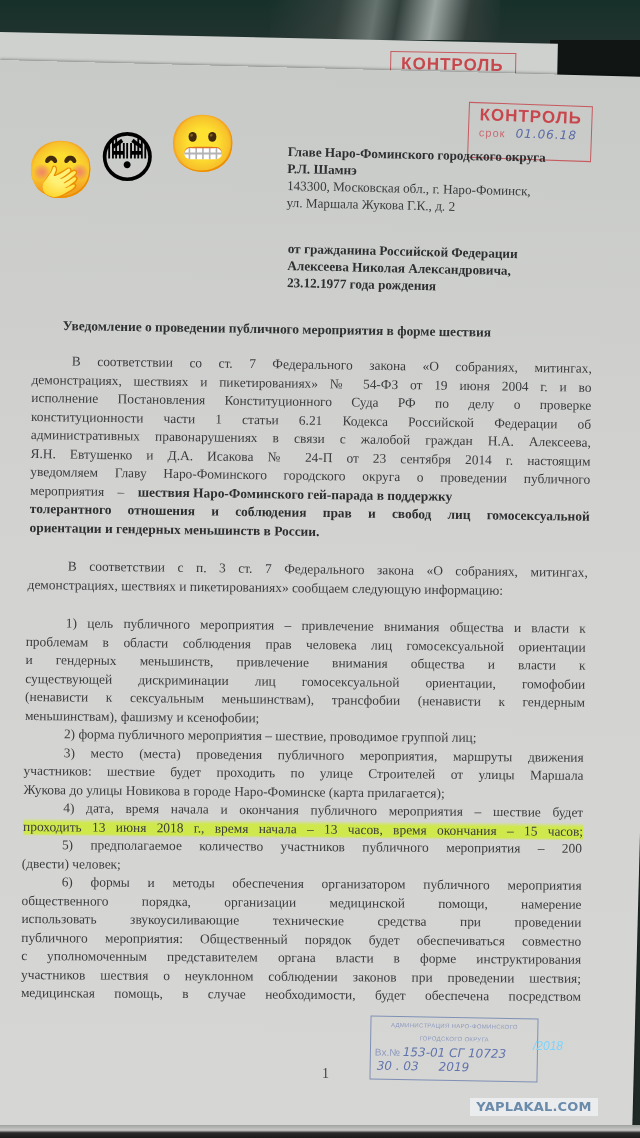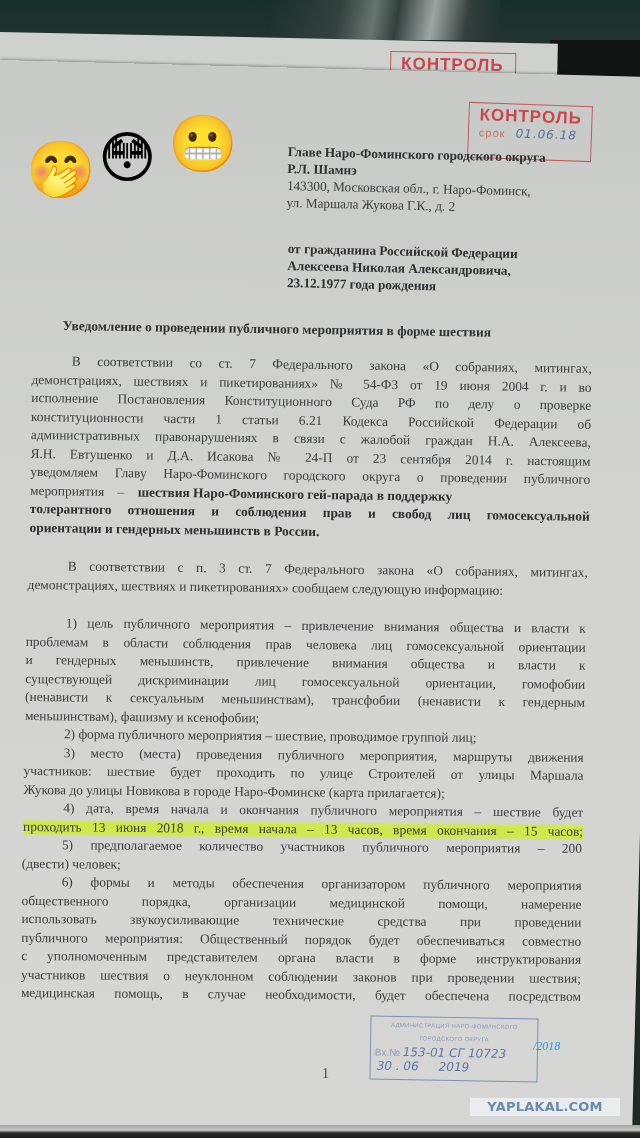--- a/index.html
+++ b/index.html
@@ -92,26 +92,26 @@
     border: 1.5px solid #7f8fb5; color: #8c98bd; transform: rotate(1deg);
     font-family: "Liberation Sans", sans-serif;
   }
   .reg-stamp .org { font-size: 6px; text-align: center; line-height: 9px; margin-top: 4px; letter-spacing: .3px; }
   .reg-stamp .num { font-size: 10px; padding-left: 4px; margin-top: 2px; white-space: nowrap; }
   .reg-stamp .num .hand, .reg-stamp .date .hand {
     font-family: "DejaVu Sans", sans-serif; font-style: italic; color: #6173ad; font-size: 12px;
   }
   .reg-stamp .date { font-size: 12px; padding-left: 6px; white-space: nowrap; }
   .reg-suffix {
-    position: absolute; left: 533px; top: 1039px; font-family: Liberation Serif, serif;
-    font-style: italic; color: #0ea5e9; font-size: 12px;
+    position: absolute; left: 533px; top: 1039px; font-family: Liberation Sans, sans-serif;
+    font-style: italic; color: #7dd3fc; font-size: 12px;
   }
 
   .watermark {
-    position: absolute; left: 470px; top: 1098px; width: 150px; height: 18px;
+    position: absolute; left: 470px; top: 1098px; width: 128px; height: 18px;
     background: rgba(236,238,240,.92);
     font-family: "DejaVu Sans", sans-serif; font-weight: bold; color: #6b8bab;
     font-size: 13px; line-height: 18px; text-align: center; letter-spacing: .2px;
   }
 </style>
 </head>
 <body>
 
 <div class="bg-top"></div>
 <div class="bg-binder"></div>
@@ -207,21 +207,21 @@
 <div class="page-num">1</div>
 
 <div class="reg-stamp">
   <div class="org">АДМИНИСТРАЦИЯ НАРО-ФОМИНСКОГО</div>
   <div class="org">ГОРОДСКОГО ОКРУГА</div>
   <div class="num">
     <span>Вх.№</span>
     <span class="hand">153-01 СГ 10723</span>
   </div>
   <div class="date">
-    <span class="hand">30 . 06</span>
+    <span class="hand">30 . 03</span>
     &nbsp;&nbsp;&nbsp;&nbsp;
     <span class="hand">2019</span>
   </div>
 </div>
 <span class="reg-suffix">/2018</span>
 
 <div class="watermark">YAPLAKAL.COM</div>
 <div class="sheet-edge"></div>
 
 </body></html>

